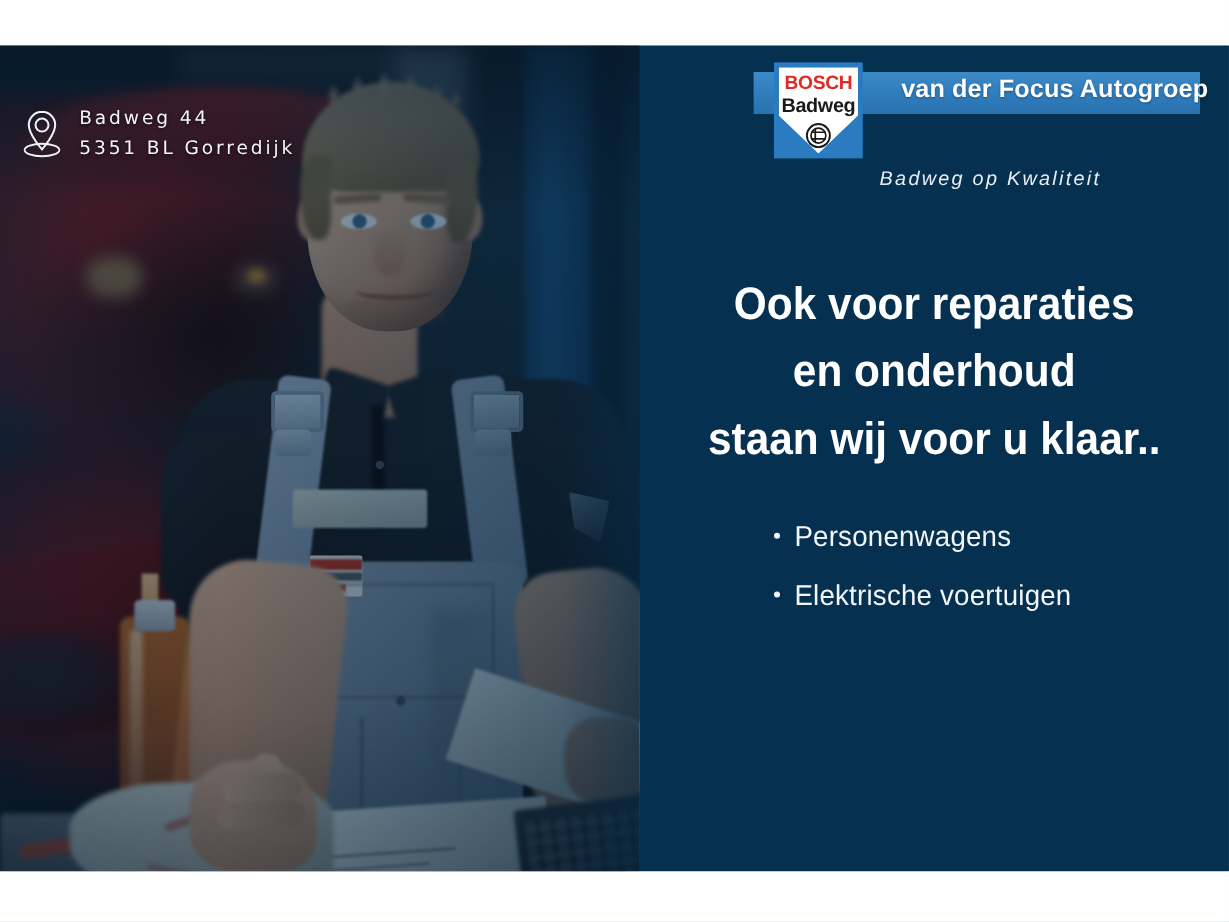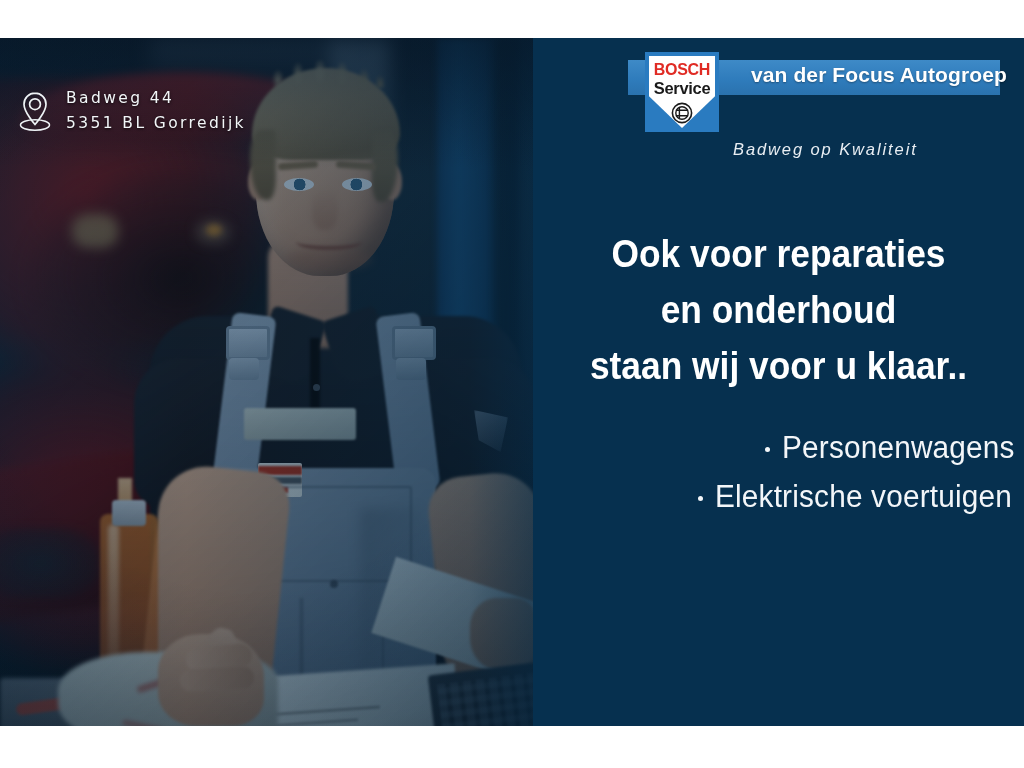--- a/index.html
+++ b/index.html
@@ -514,25 +514,25 @@
     left: 0;
     top: 385px;
     width: 491px;
     margin: 0;
     padding: 0;
     list-style: none;
   }
   #bullets li {
     display: flex;
     align-items: baseline;
-    justify-content: flex-end;
-    padding-left: 64px;
+    justify-content: flex-start;
+    padding-left: 112px;
     color: #f3f6f9;
     font-family: "Liberation Sans", sans-serif;
-    font-size: 31px;
+    font-size: 24px;
     line-height: 49px;
     letter-spacing: .2px;
     white-space: nowrap;
   }
   #bullets li .dot {
     display: inline-block;
     width: 5px; height: 5px;
     border-radius: 50%;
     background: #f3f6f9;
     margin-right: 12px;
@@ -652,21 +652,21 @@
     </div>
   </div>
 
   <div id="panel">
 
     <div id="brand-bar"></div>
 
     <div id="bosch-logo">
       <div id="bosch-shield"></div>
       <div id="bosch-word">BOSCH</div>
-      <div id="bosch-service">Service</div>
+      <div id="bosch-service">Badweg</div>
       <svg id="bosch-armature" viewBox="0 0 22 22">
         <circle cx="11" cy="11" r="9.6" fill="none" stroke="#1a1a1a" stroke-width="1.6"></circle>
         <circle cx="11" cy="11" r="6.2" fill="none" stroke="#1a1a1a" stroke-width="1.4"></circle>
         <path d="M4.9 8.2h12.2M4.9 13.8h12.2" stroke="#1a1a1a" stroke-width="1.4"></path>
         <path d="M8.4 5.4v11.2" stroke="#1a1a1a" stroke-width="1.4"></path>
       </svg>
     </div>
 
     <div id="brand-name">van der Focus Autogroep</div>
     <div id="brand-tagline">Badweg op Kwaliteit</div>

